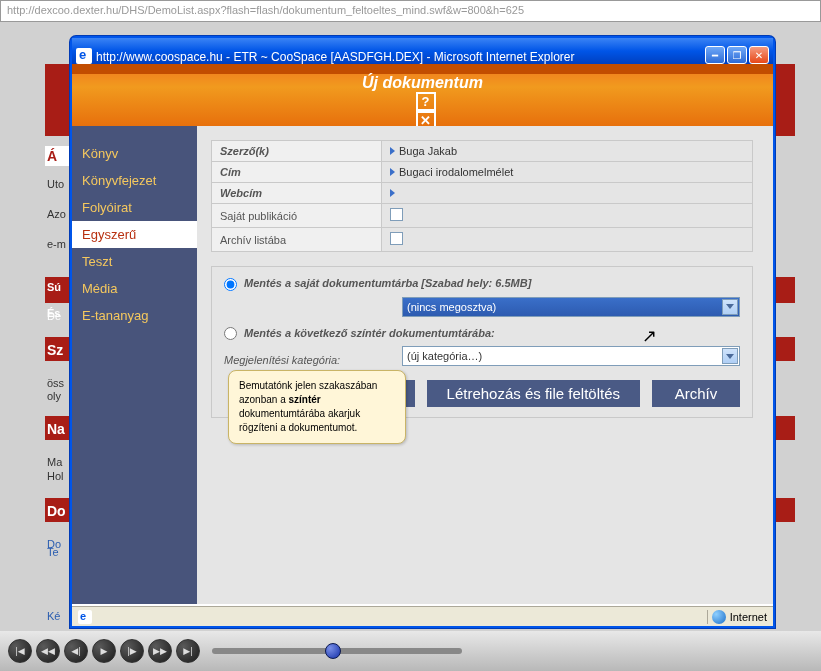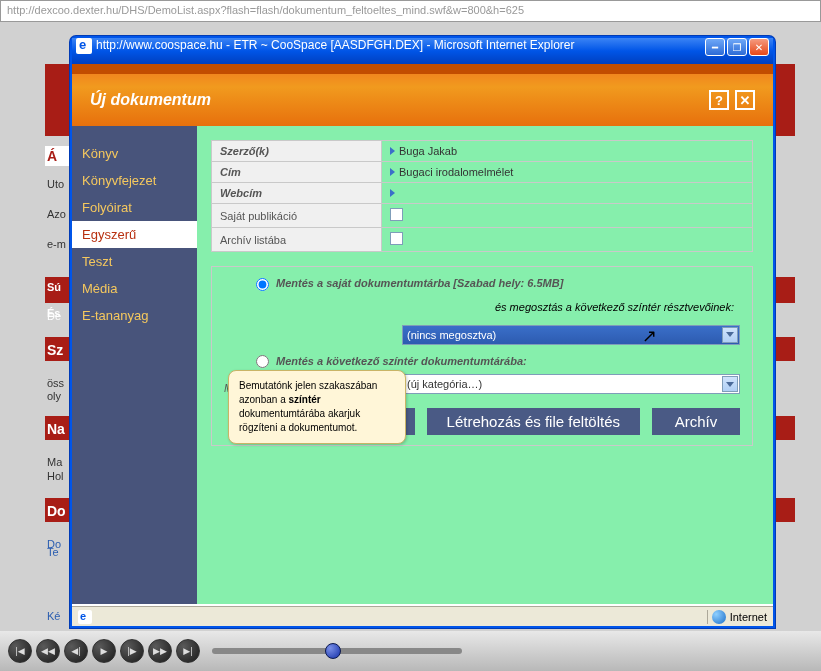--- a/index.html
+++ b/index.html
@@ -7,55 +7,55 @@
 
 .url-bar { background: #fff; border: 1px solid #999; padding: 3px 6px; font-size: 11px; color: #999; height: 22px; }
 
 .bg-strip-red { position: absolute; left: 45px; width: 750px; background: #a81d16; }
 
 .bg-text { position: absolute; left: 45px; color: #333; font-size: 11px; padding: 2px; }
 .bg-heading { color: #a81d16; font-size: 14px; font-weight: bold; }
 
 .ie-window { position: absolute; top: 36px; left: 70px; width: 705px; height: 592px; background: #fff; border: 2px solid #0055ea; border-radius: 6px 6px 0 0; box-shadow: 0 0 0 1px #003bb5; }
 
-.ie-titlebar { height: 26px; background: linear-gradient(to bottom, #3b84f5 0%, #0055e7 50%, #003fbf 100%); display: flex; align-items: flex-start; padding: 0 4px; color: #fff; font-size: 12px; }
+.ie-titlebar { height: 26px; background: linear-gradient(to bottom, #3b84f5 0%, #0055e7 50%, #003fbf 100%); display: flex; align-items: flex-end; padding: 0 4px; color: #fff; font-size: 12px; }
 .ie-icon { width: 16px; height: 16px; margin-right: 4px; background: #fff; border-radius: 2px; display: inline-block; position: relative; }
 .ie-icon::after { content: "e"; color: #0055e7; font-weight: bold; font-size: 13px; position: absolute; top: -1px; left: 3px; }
 .ie-title { flex: 1; }
 .ie-btns { display: flex; gap: 2px; }
 .ie-btn { width: 20px; height: 18px; border: 1px solid #fff; border-radius: 3px; background: linear-gradient(#6fa8f8, #2d6bd6); color: #fff; display: flex; align-items: center; justify-content: center; font-size: 10px; cursor: pointer; }
 .ie-btn-close { background: linear-gradient(#f59b80, #e74818); }
 
 .app-area { position: absolute; top: 26px; left: 0; right: 0; bottom: 22px; background: #fff; overflow: hidden; }
 .ie-statusbar { position: absolute; bottom: 0; left: 0; right: 0; height: 20px; background: #ece9d8; border-top: 1px solid #aca899; display: flex; align-items: center; padding: 0 6px; font-size: 11px; }
 .ie-statusbar .spacer { flex: 1; }
 .zone-icon { width: 14px; height: 14px; border-radius: 50%; background: radial-gradient(circle at 30% 30%, #8fd0ff, #1a6fc9); margin-right: 4px; }
 .ie-done-icon { width: 14px; height: 14px; margin-right: 4px; background: #fff; border-radius: 2px; position: relative; }
 .ie-done-icon::after { content: "e"; color: #0055e7; font-weight: bold; font-size: 11px; position: absolute; top: 0; left: 2px; }
 .grip { border-left: 1px solid #aca899; height: 14px; margin: 0 4px; }
 
-.orange-header { height: 62px; background: linear-gradient(to bottom, #f1871e 0%, #f19a1e 25%, #e7700c 100%); border-top: 10px solid #c24d00; display: flex; align-items: center; padding: 0 18px; color: #fff; }
+.orange-header { height: 62px; background: linear-gradient(to bottom, #f1871e 0%, #f19a1e 25%, #e7700c 100%); border-top: 10px solid #c24d00; display: flex; align-items: center; padding: 0 18px; color: #fff; flex-direction: column; }
 .orange-title { font-size: 16px; font-style: italic; font-weight: bold; flex: 1; }
 .hdr-btn { width: 20px; height: 20px; border: 2px solid #fff; margin-left: 6px; display: flex; align-items: center; justify-content: center; color: #fff; font-size: 13px; font-weight: bold; cursor: pointer; }
 
 .app-body { display: flex; height: calc(100% - 62px); }
 .sidebar { width: 125px; background: #48547b; padding: 14px 0; }
 .sidebar-item { color: #f5c85e; font-size: 13px; padding: 6px 10px; cursor: pointer; }
 .sidebar-item.active { background: #fff; color: #b83010; }
 
-.content { flex: 1; background: #86efac; padding: 14px 20px 14px 14px; overflow: hidden; }
+.content { flex: 1; background: #e5e5e5; padding: 14px 20px 14px 14px; overflow: hidden; }
 
 .form-table { width: 100%; border: 1px solid #c9c9c9; border-collapse: collapse; margin-bottom: 14px; }
 .form-table td { border: 1px solid #c9c9c9; padding: 4px 8px; font-size: 11px; }
 .form-table .lbl { width: 170px; background: #f0f0f0; color: #555; font-style: italic; font-weight: bold; }
 .form-table .val { color: #333; }
 .triangle { display: inline-block; width: 0; height: 0; border-top: 4px solid transparent; border-bottom: 4px solid transparent; border-left: 5px solid #3a6fc9; margin-right: 4px; }
 
 .save-box { border: 1px solid #c9c9c9; padding: 10px 12px; font-size: 11px; position: relative; }
-.radio-row { margin-bottom: 6px; margin-left: 32px; }
+.radio-row { margin-bottom: 6px; }
 .radio-row label { font-weight: bold; font-style: italic; color: #555; }
 .share-label { text-align: right; padding-right: 6px; margin: 4px 0 2px; font-style: italic; }
 .share-row { display: flex; margin-bottom: 10px; }
 .share-spacer { width: 178px; }
 .dropdown { flex: 1; height: 20px; border: 1px solid #7f9db9; background: linear-gradient(#3a6fc9, #2d5bb0); color: #fff; display: flex; align-items: center; padding: 0 4px; font-size: 11px; position: relative; }
 .dropdown.light { background: #fff; color: #333; }
 .dd-arrow { width: 16px; height: 16px; background: linear-gradient(#cfe3fb,#b0cff5); border: 1px solid #7f9db9; position: absolute; right: 1px; top: 1px; display: flex; align-items: center; justify-content: center; }
 .dd-arrow::after { content: ""; border-left: 4px solid transparent; border-right: 4px solid transparent; border-top: 5px solid #4a6a9a; }
 
 .cat-row { display: flex; align-items: flex-end; margin-top: 4px; }
@@ -162,24 +162,20 @@
         </tbody>
           </table>
 
         <div class="save-box">
           <div class="radio-row">
             <input type="radio" checked="" style="">
             <label>Mentés a saját dokumentumtárba [Szabad hely: 6.5MB]</label>
           </div>
           <div class="share-row">
             <div class="share-spacer"></div>
-            <div class="share-label" style="flex:1;">és megosztás a következő színtér résztvevőinek:</div>
-          </div>
-          <div class="share-row">
-            <div class="share-spacer"></div>
             <div class="dropdown">
               <span>(nincs megosztva)</span>
               <div class="dd-arrow"></div>
             </div>
           </div>
           <div class="radio-row">
             <input type="radio" style="">
             <label>Mentés a következő színtér dokumentumtárába:</label>
           </div>
           <div class="cat-row">

